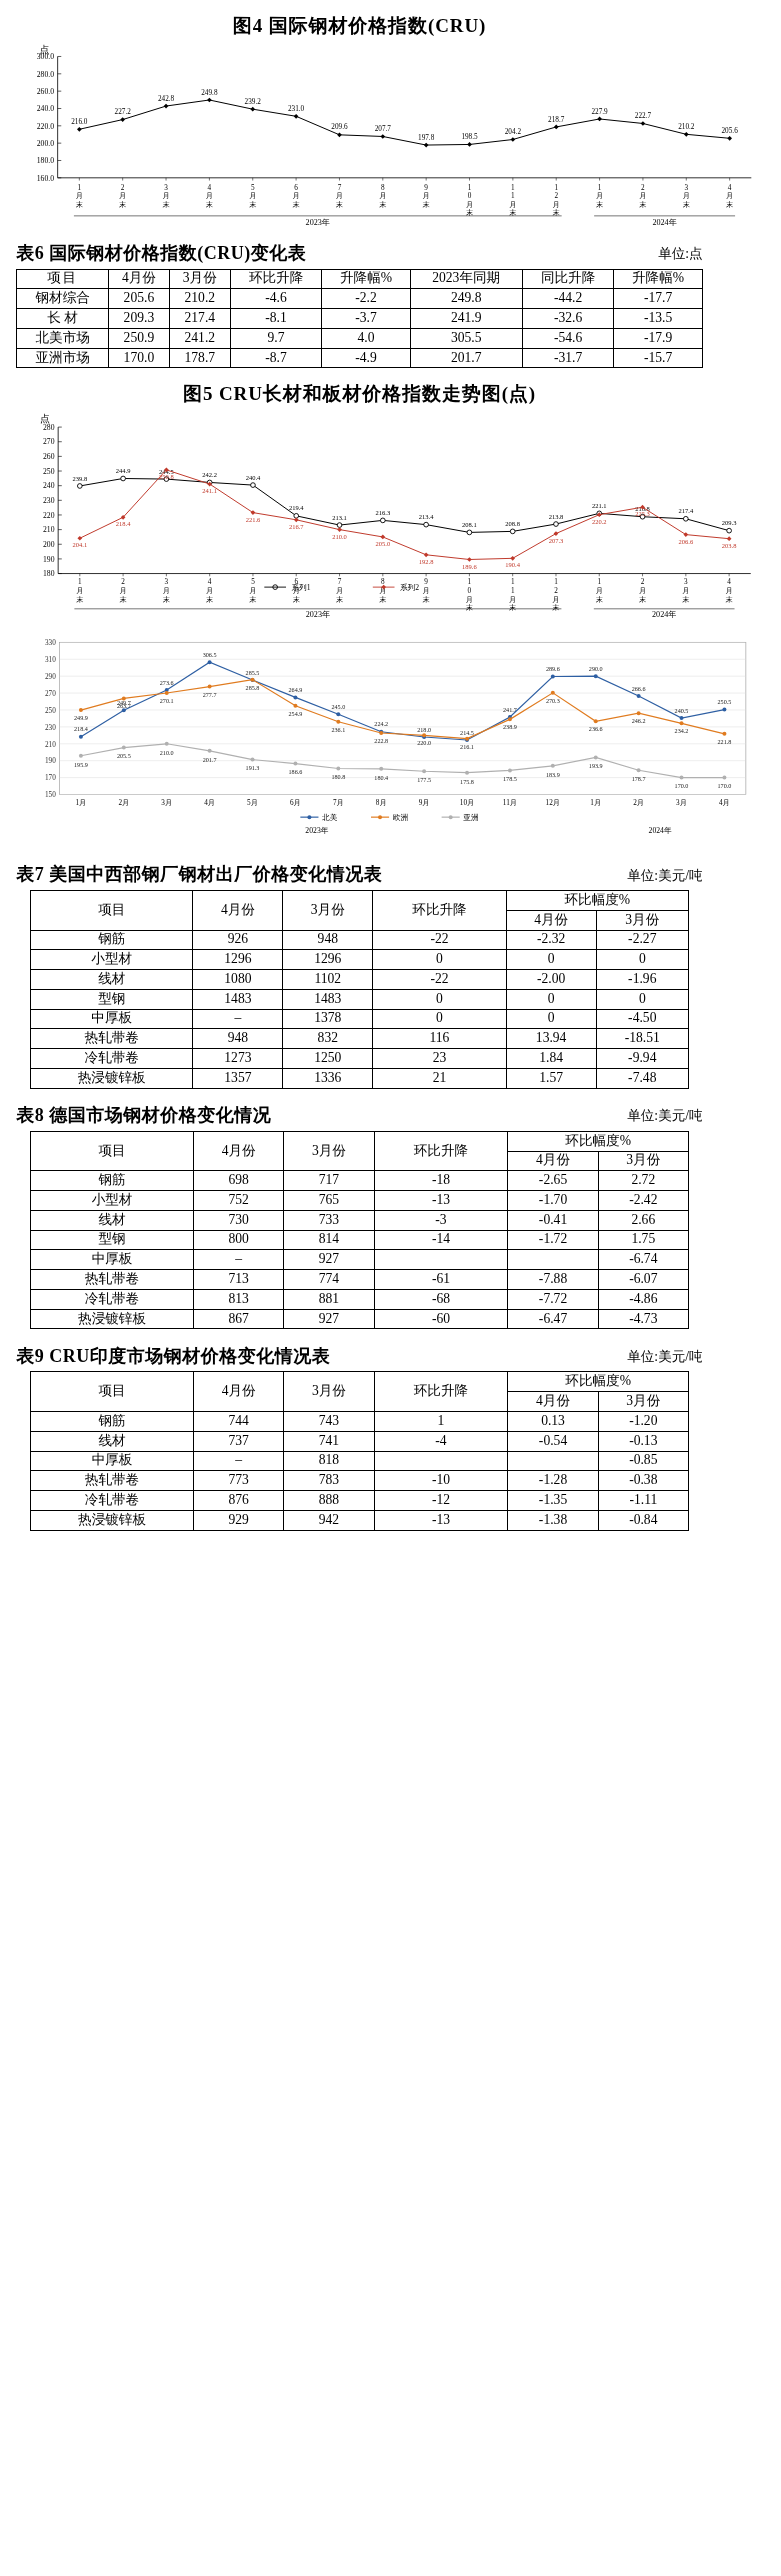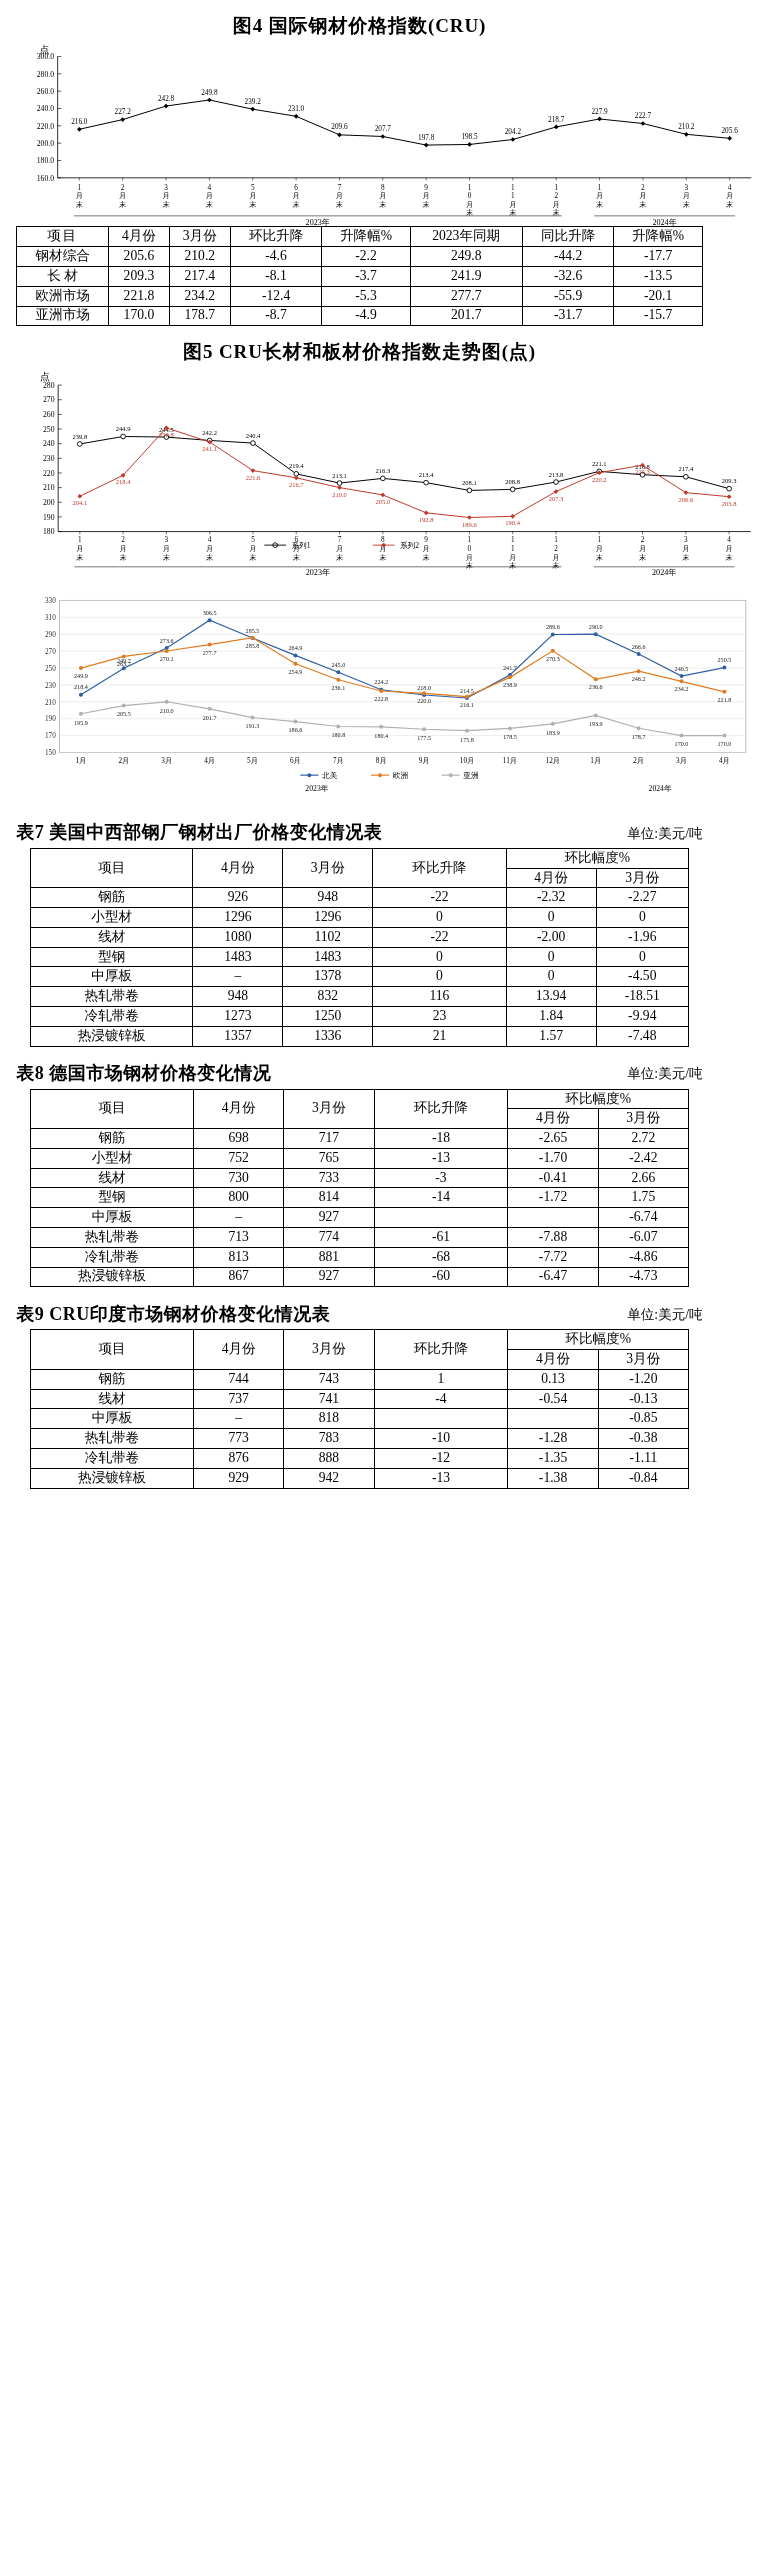--- a/index.html
+++ b/index.html
@@ -180,20 +180,24 @@
           <text x="788.0625" y="174.5" font-size="8" fill="#000" text-anchor="middle">月</text>
           <text x="788.0625" y="184" font-size="8" fill="#000" text-anchor="middle">末</text>
           <line x1="63.9375" y1="194" x2="602.5625" y2="194" stroke="#000" stroke-width="0.6"></line>
           <line x1="638.4375" y1="194" x2="794.0625" y2="194" stroke="#000" stroke-width="0.6"></line>
           <text x="333.25" y="204" font-size="9" text-anchor="middle">2023年</text>
           <text x="716.25" y="204" font-size="9" text-anchor="middle">2024年</text>
         </g>
     </svg>
   </div>
 
+  <div class="tbl-title-row">
+    <div class="tbl-title">表6  国际钢材价格指数(CRU)变化表</div>
+    <div class="tbl-unit">单位:点</div>
+  </div>
   <table class="t6">
     <thead>
         <tr id="t6head">
           <th class="first">项目</th>
           <th>4月份</th>
           <th>3月份</th>
           <th>环比升降</th>
           <th>升降幅%</th>
           <th>2023年同期</th>
           <th>同比升降</th>
@@ -215,28 +219,28 @@
           <td>长  材</td>
           <td>209.3</td>
           <td>217.4</td>
           <td>-8.1</td>
           <td>-3.7</td>
           <td>241.9</td>
           <td>-32.6</td>
           <td>-13.5</td>
         </tr>
         <tr>
-          <td>欧洲市场</td>
-          <td>221.8</td>
-          <td>234.2</td>
-          <td>-12.4</td>
-          <td>-5.3</td>
-          <td>277.7</td>
-          <td>-55.9</td>
-          <td>-20.1</td>
+          <td>北美市场</td>
+          <td>250.9</td>
+          <td>241.2</td>
+          <td>9.7</td>
+          <td>4.0</td>
+          <td>305.5</td>
+          <td>-54.6</td>
+          <td>-17.9</td>
         </tr>
         <tr>
           <td>亚洲市场</td>
           <td>170.0</td>
           <td>178.7</td>
           <td>-8.7</td>
           <td>-4.9</td>
           <td>201.7</td>
           <td>-31.7</td>
           <td>-15.7</td>

